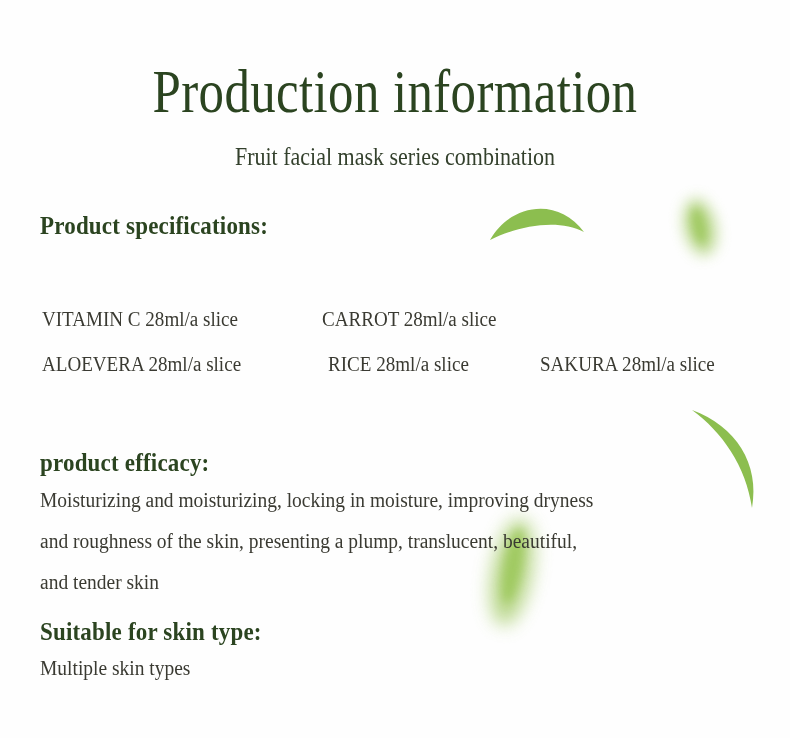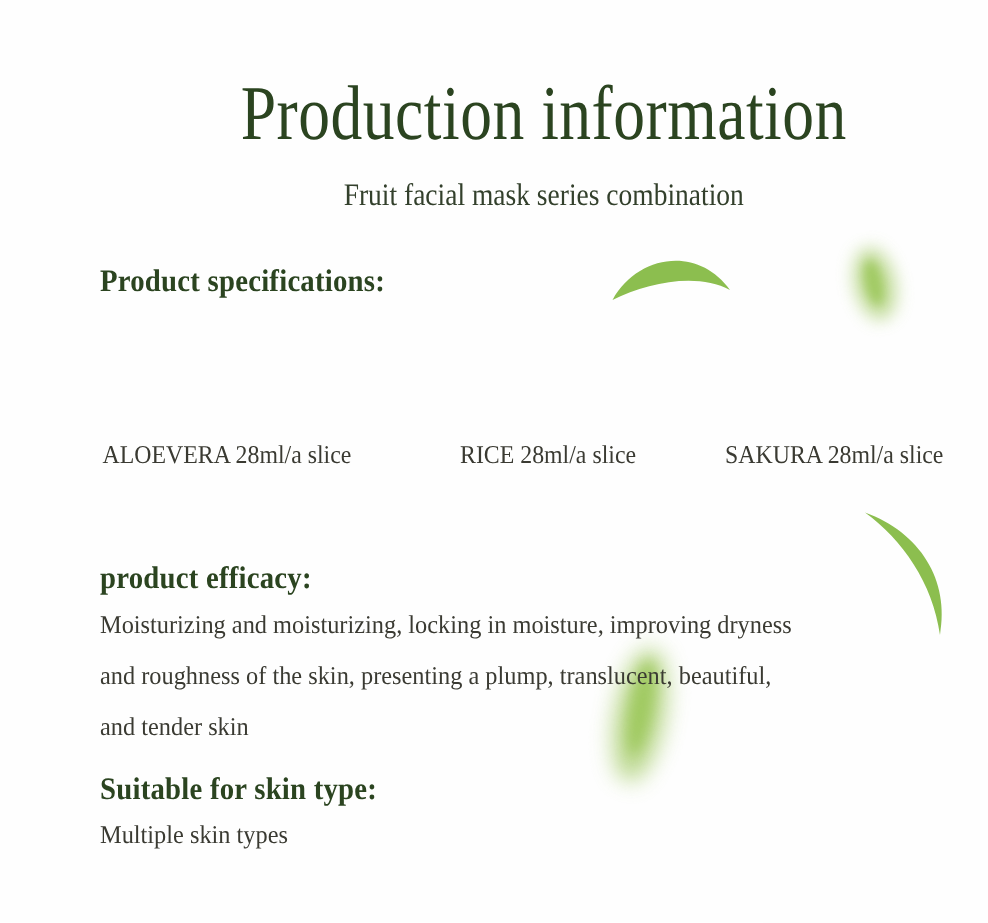--- a/index.html
+++ b/index.html
@@ -34,21 +34,20 @@
   .blob {
     position: absolute;
     border-radius: 50%;
   }
 
   
   .content {
     position: absolute;
     inset: 0;
     z-index: 2;
-    margin-left: 40px;
   }
 
   .title {
     position: absolute;
     top: 56px;
     left: 0;
     width: 790px;
     text-align: center;
     color: #2b4420;
     font-size: 62px;
@@ -163,20 +162,24 @@
 
   <div class="content">
 
     <div class="title">Production information</div>
 
     <div class="subtitle">Fruit facial mask series combination</div>
 
     <div class="sec-head h-specs">Product specifications:</div>
 
 
+    <div class="spec-row r2">
+      <span class="spec-item" style="left:42px;">VITAMIN C 28ml/a slice</span>
+      <span class="spec-item" style="left:322px;">CARROT 28ml/a slice</span>
+    </div>
 
     <div class="spec-row r3">
       <span class="spec-item" style="left:42px;">ALOEVERA 28ml/a slice</span>
       <span class="spec-item" style="left:328px;">RICE 28ml/a slice</span>
       <span class="spec-item" style="left:540px;">SAKURA 28ml/a slice</span>
     </div>
 
 
     <div class="sec-head h-efficacy">product efficacy:</div>
 

